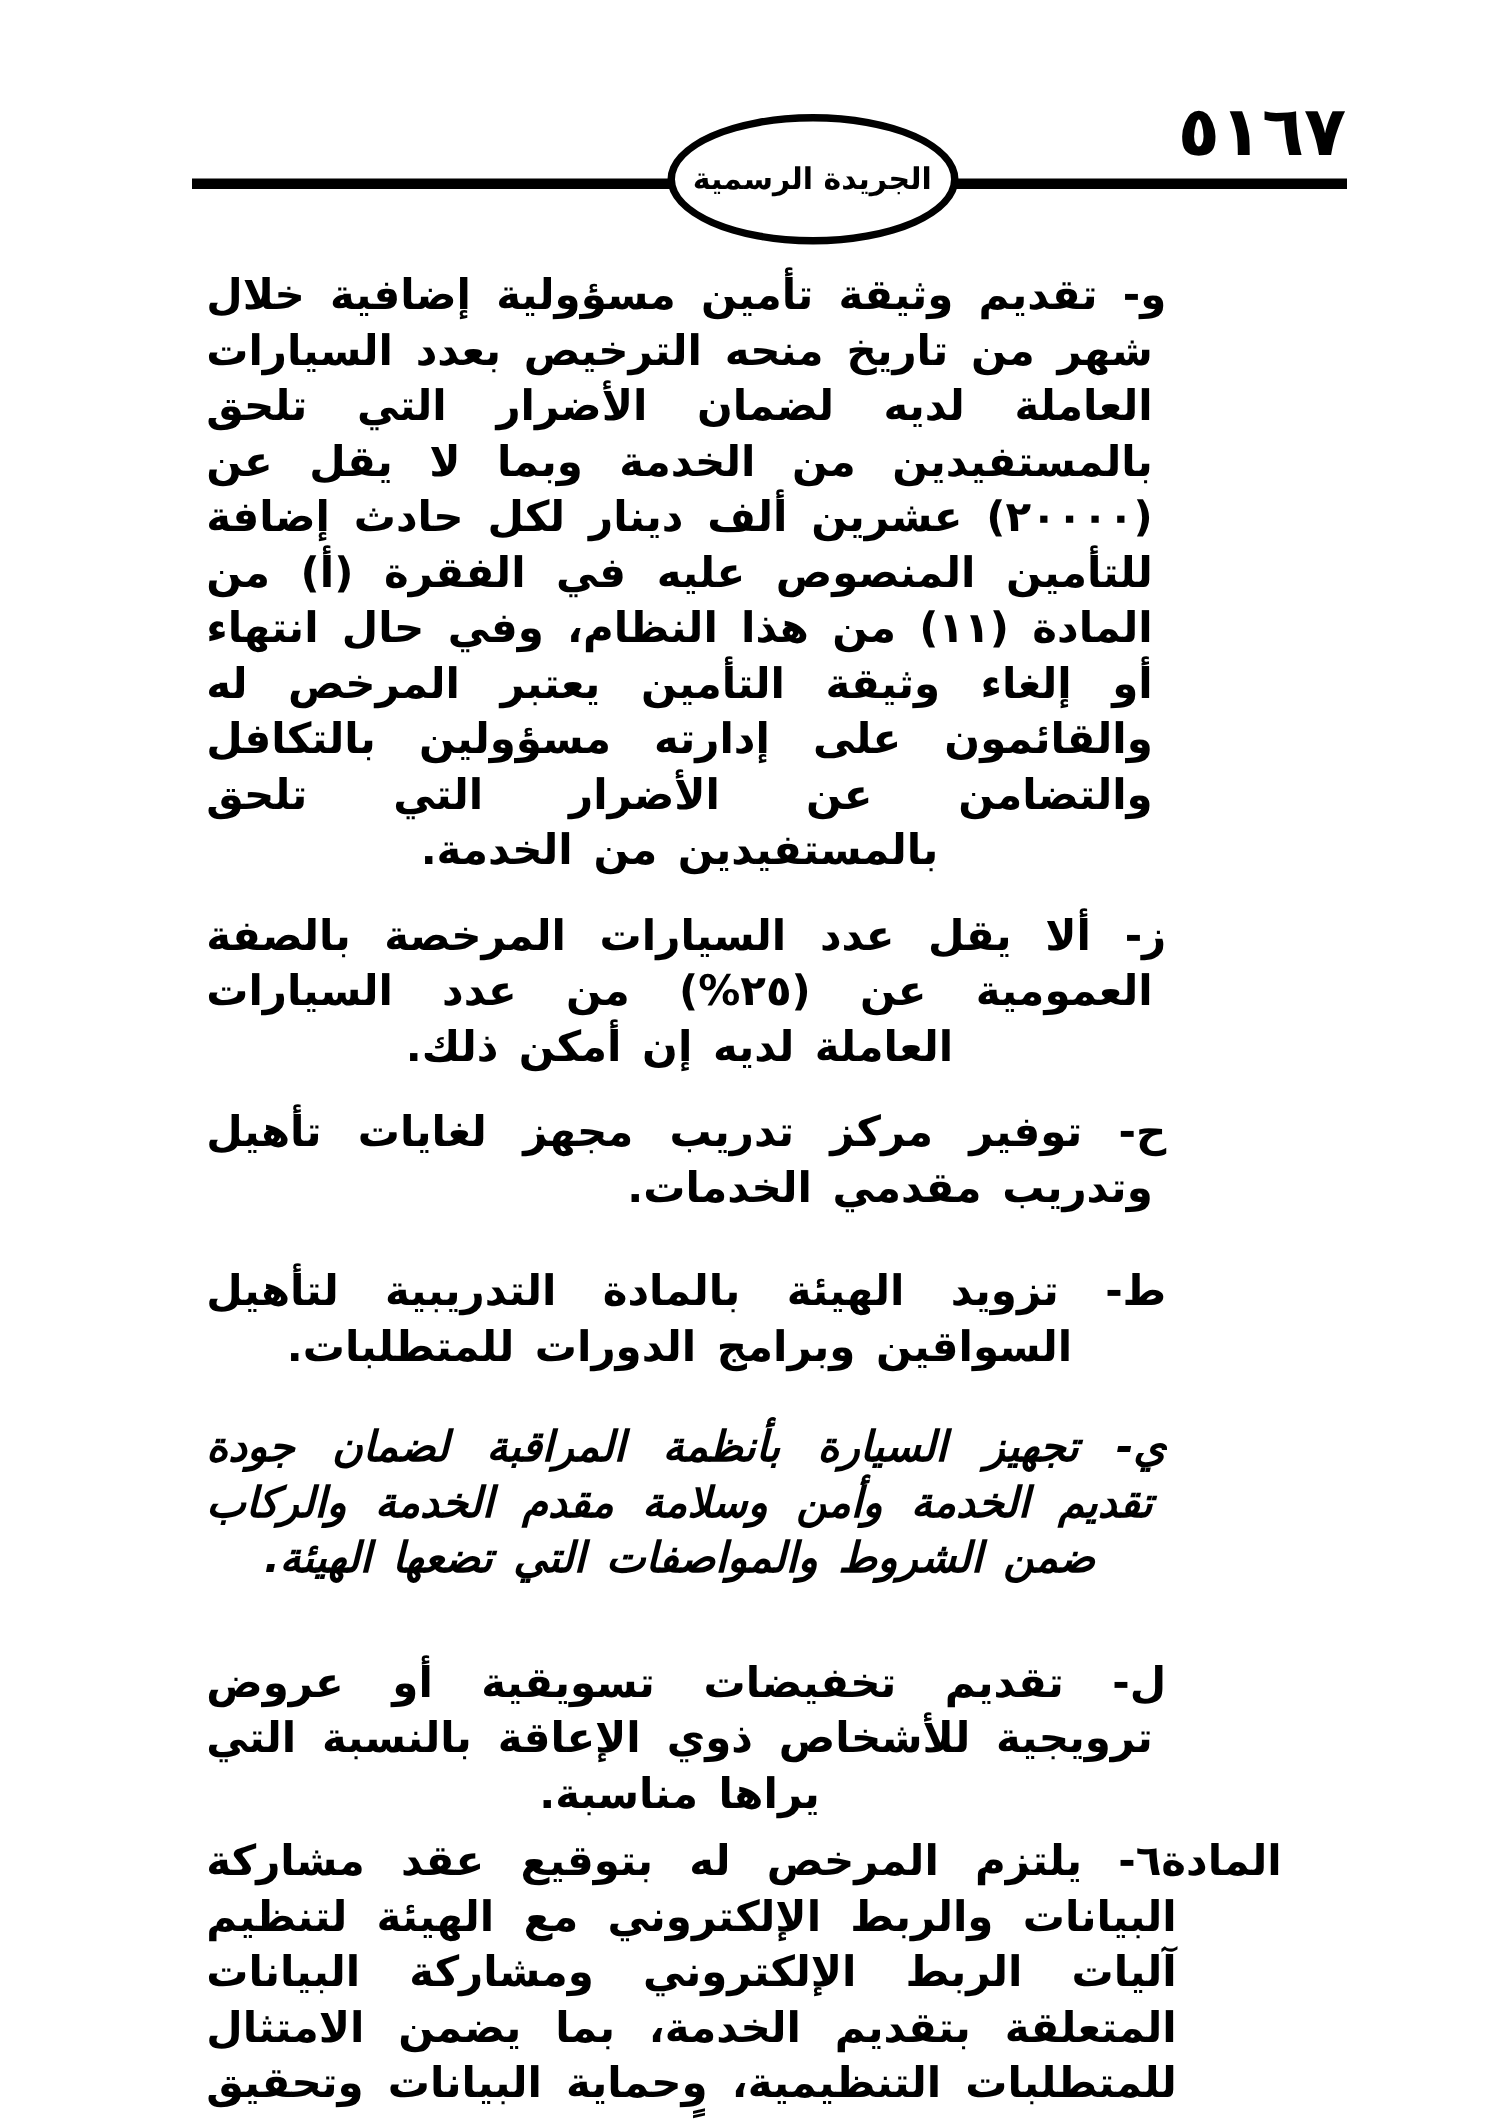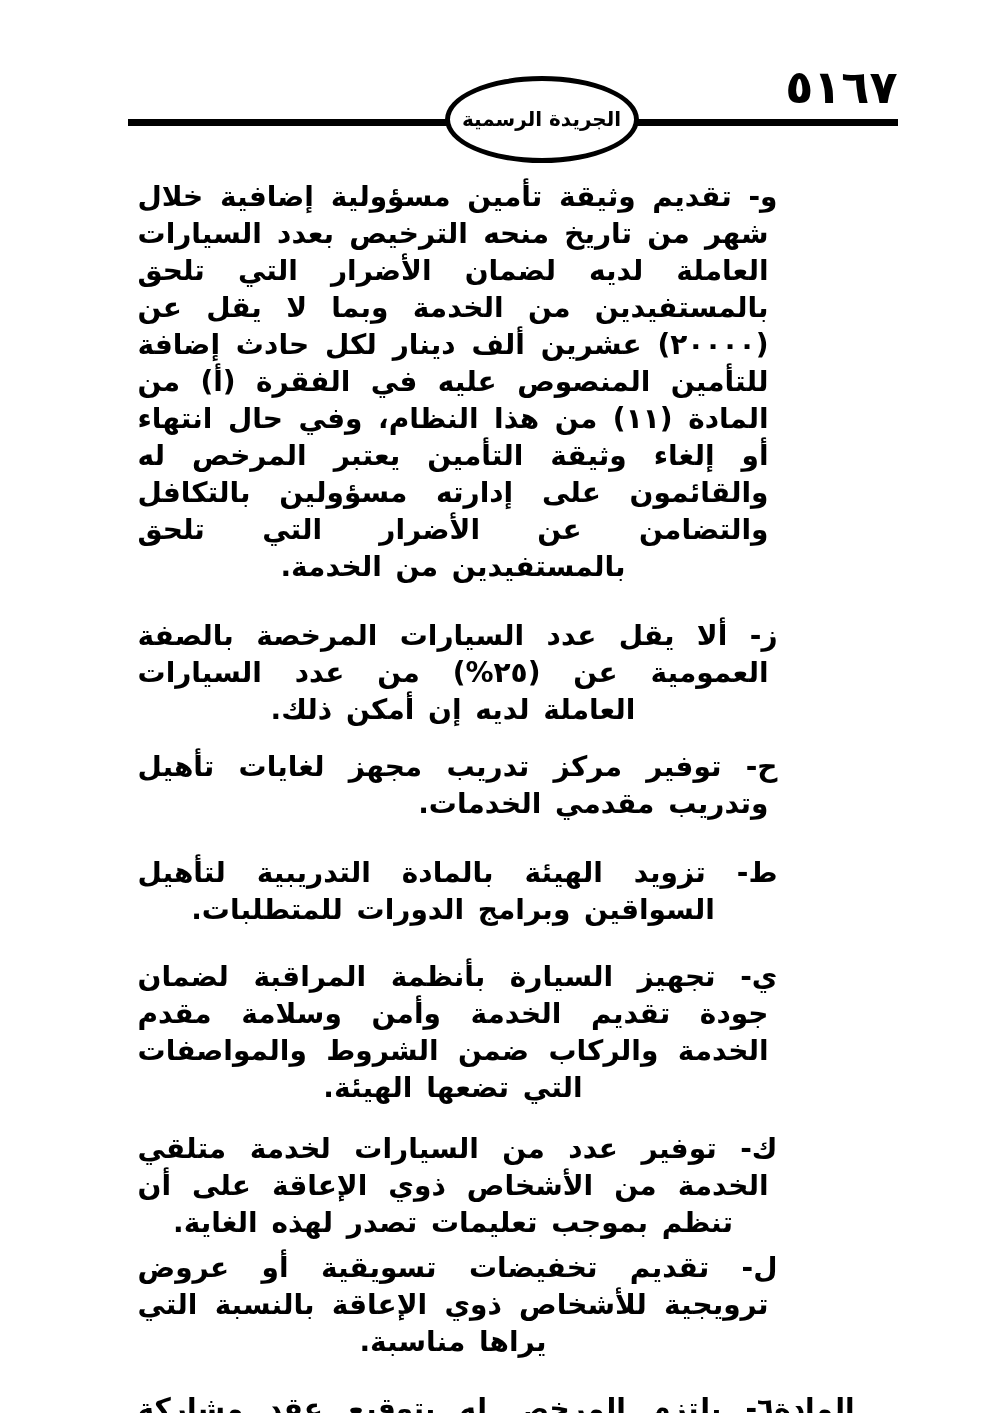--- a/index.html
+++ b/index.html
@@ -86,25 +86,25 @@
   .clause-single {
     text-align-last: right;
   }
   
   .article {
     padding-right: 70px;
     text-indent: -70px;
     text-align-last: center;
   }
   
-  .content p:nth-of-type(1) { margin-bottom: 32px; }
+  .content p:nth-of-type(1) { margin-bottom: 20px; }
   .content p:nth-of-type(2) { margin-bottom: 20px; }
   .content p:nth-of-type(3) { margin-bottom: 32px; }
   .content p:nth-of-type(4) { margin-bottom: 30px; }
-  .content p:nth-of-type(5) { margin-bottom: 24px; }
+  .content p:nth-of-type(5) { margin-bottom: 46px; font-style: italic; }
   .content p:nth-of-type(6) { margin-bottom: 8px; }
   .content p:nth-of-type(7) { margin-bottom: 30px; }
   .content p:nth-of-type(8) { margin-bottom: 0; }
 </style>
 </head>
 <body>
 
 <div class="page">
 
   <header class="header">
@@ -114,18 +114,17 @@
       <span class="gazette-seal-label">الجريدة الرسمية</span>
     </div>
   </header>
 
   <main class="content">
     <p class="clause">و- تقديم وثيقة تأمين مسؤولية إضافية خلال شهر من تاريخ منحه الترخيص بعدد السيارات العاملة لديه لضمان الأضرار التي تلحق بالمستفيدين من الخدمة وبما لا يقل عن (٢٠٠٠٠) عشرين ألف دينار لكل حادث إضافة للتأمين المنصوص عليه في الفقرة (أ) من المادة (١١) من هذا النظام، وفي حال انتهاء أو إلغاء وثيقة التأمين يعتبر المرخص له والقائمون على إدارته مسؤولين بالتكافل والتضامن عن الأضرار التي تلحق بالمستفيدين من الخدمة.</p>
     <p class="clause">ز- ألا يقل عدد السيارات المرخصة بالصفة العمومية عن (٢٥%) من عدد السيارات العاملة لديه إن أمكن ذلك.</p>
     <p class="clause clause-single">ح- توفير مركز تدريب مجهز لغايات تأهيل وتدريب مقدمي الخدمات.</p>
     <p class="clause">ط- تزويد الهيئة بالمادة التدريبية لتأهيل السواقين وبرامج الدورات للمتطلبات.</p>
     <p class="clause">ي- تجهيز السيارة بأنظمة المراقبة لضمان جودة تقديم الخدمة وأمن وسلامة مقدم الخدمة والركاب ضمن الشروط والمواصفات التي تضعها الهيئة.</p>
-    <p class="clause">ك- توفير عدد من السيارات لخدمة متلقي الخدمة من الأشخاص ذوي الإعاقة على أن تنظم بموجب تعليمات تصدر لهذه الغاية.</p>
     <p class="clause">ل- تقديم تخفيضات تسويقية أو عروض ترويجية للأشخاص ذوي الإعاقة بالنسبة التي يراها مناسبة.</p>
     <p class="article">المادة٦- يلتزم المرخص له بتوقيع عقد مشاركة البيانات والربط الإلكتروني مع الهيئة لتنظيم آليات الربط الإلكتروني ومشاركة البيانات المتعلقة بتقديم الخدمة، بما يضمن الامتثال للمتطلبات التنظيمية، وحماية البيانات وتحقيق المصلحة العامة، وفقاً للنموذج المعتمد من الهيئة ويعد هذا العقد جزءاً لا يتجزأ من متطلبات الترخيص وتجديده.</p>
   </main>
 
 </div>
 
 </body></html>

